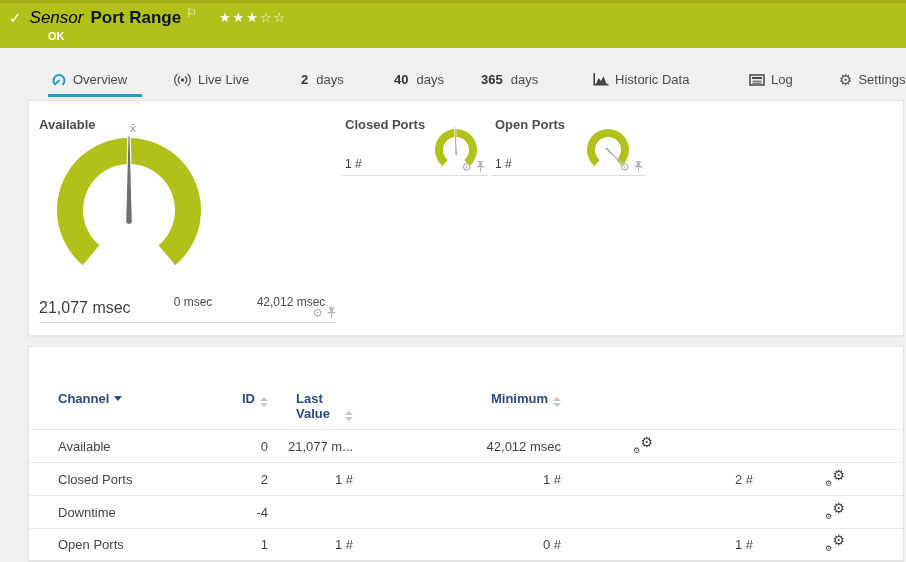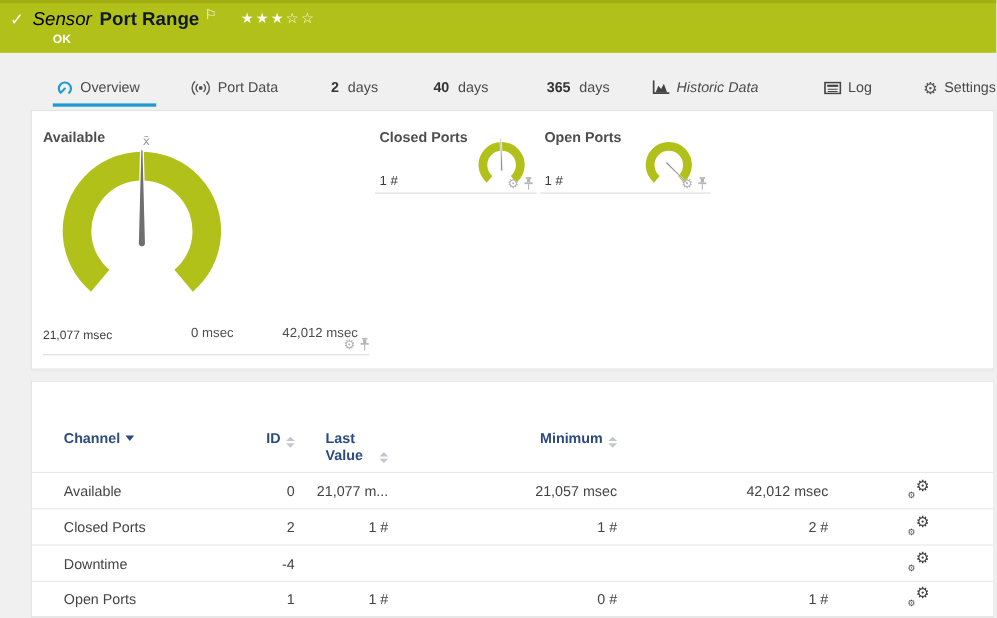--- a/index.html
+++ b/index.html
@@ -48,21 +48,21 @@
 
   
   .gauge-block { position:absolute; border-bottom:1px solid #dcdcdc; }
   .gb-main   { left:10px;  top:8px;  width:297px; height:214px; }
   .gb-closed { left:312px; top:12px; width:147px; height:63px; }
   .gb-open   { left:462px; top:12px; width:155px; height:63px; }
   .gauge-title { position:absolute; font-size:13px; font-weight:bold; color:#4d4d4d; }
   .gb-main .gauge-title   { left:0; top:8px; }
   .gb-closed .gauge-title { left:4px; top:4px; }
   .gb-open .gauge-title   { left:4px; top:4px; }
-  .gauge-value-big { position:absolute; left:0; top:190px; font-size:11px; color:#3c3c3c; }
+  .gauge-value-big { position:absolute; left:0; top:190px; font-size:16px; color:#3c3c3c; }
   .gauge-value-sm  { position:absolute; left:4px; top:44px; font-size:12px; color:#3c3c3c; }
   .big-gauge-svg { position:absolute; left:-10px; top:1px; }
   .sm-gauge-svg-closed { position:absolute; left:85px; top:7px; }
   .sm-gauge-svg-open   { position:absolute; left:87px; top:7px; }
   .scale-label { position:absolute; top:186px; font-size:12px; color:#4d4d4d; transform:translateX(-50%); white-space:nowrap; }
   .scale-min { left:138px;margin-left:16px; }
   .scale-max { left:252px; }
   .tools { position:absolute; display:flex; align-items:center; gap:4px; }
   .gb-main .tools { right:0; bottom:3px; }
   .gb-closed .tools, .gb-open .tools { right:3px; bottom:2px; }
@@ -119,35 +119,35 @@
       </span>
       <span>Overview</span>
     </div>
     <div class="tab" style="left:170px;">
       <span class="ticon">
         <svg width="19" height="14" viewBox="0 0 19 14">
             <circle cx="9.5" cy="7" r="1.8" fill="#555"></circle>
             <path d="M 6.6 3.8 A 4.4 4.4 0 0 0 6.6 10.2 M 12.4 3.8 A 4.4 4.4 0 0 1 12.4 10.2 M 4 1.4 A 7.8 7.8 0 0 0 4 12.6 M 15 1.4 A 7.8 7.8 0 0 1 15 12.6" fill="none" stroke="#555" stroke-width="1.3" stroke-linecap="round"></path>
           </svg>
       </span>
-      <span>Port Data</span>
+      <span>Live Live</span>
     </div>
     <div class="tab" style="left:298px;">
       <span class="num">2</span>
       <span>days</span>
     </div>
     <div class="tab" style="left:391px;">
       <span class="num">40</span>
       <span>days</span>
     </div>
-    <div class="tab" style="left:494px;">
+    <div class="tab" style="left:478px;">
       <span class="num">365</span>
       <span>days</span>
     </div>
-    <div class="tab" style="left:590px;font-style:italic;">
+    <div class="tab" style="left:590px;">
       <span class="ticon">
         <svg width="16" height="13" viewBox="0 0 16 13">
             <path d="M 1.2 0 V 11.6 H 15.5" fill="none" stroke="#444" stroke-width="1.6"></path>
             <path d="M 3 11 L 5.5 5 L 8 8 L 10.5 3.2 L 13.5 11 Z" fill="#444"></path>
           </svg>
       </span>
       <span>Historic Data</span>
     </div>
     <div class="tab" style="left:746px;">
       <span class="ticon">
@@ -249,21 +249,20 @@
             <i class="up"></i>
             <i class="down"></i>
           </span></div>
       <div class="th c-gear"></div>
     </div>
 
     <div class="trow">
       <div class="td c-left">Available</div>
       <div class="td c-right">0</div>
       <div class="td c-right">21,077 m...</div>
-      <div class="td c-right">21,057 msec</div>
       <div class="td c-right">42,012 msec</div>
       <div class="td c-gear"><span class="row-gears"><span class="g-big glyph">⚙</span><span class="g-sm glyph">⚙</span></span></div>
     </div>
 
     <div class="trow">
       <div class="td c-left">Closed Ports</div>
       <div class="td c-right">2</div>
       <div class="td c-right">1 #</div>
       <div class="td c-right">1 #</div>
       <div class="td c-right">2 #</div>

